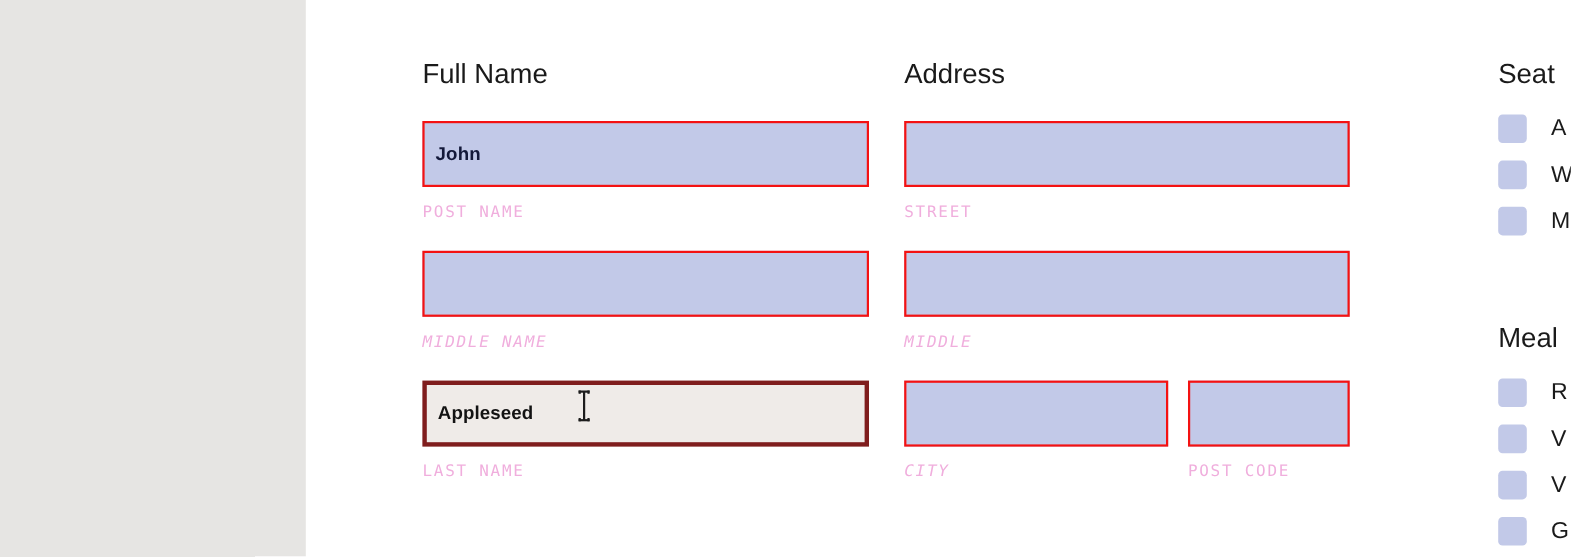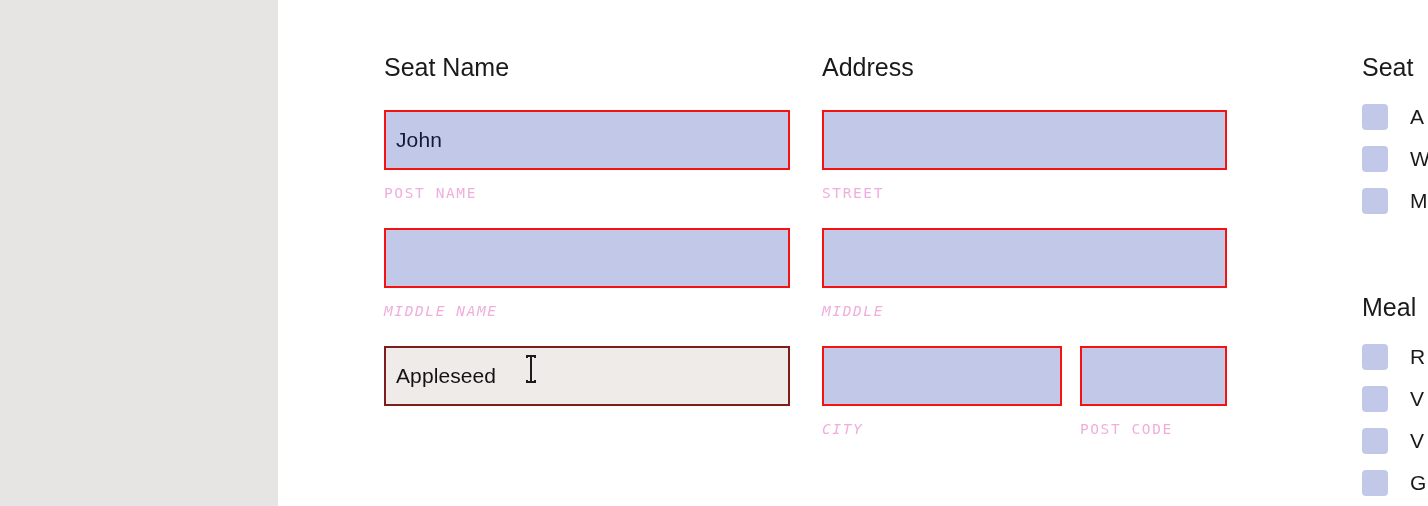--- a/index.html
+++ b/index.html
@@ -67,26 +67,26 @@
     height: 60px;
     width: 100%;
     background: #c2c9e8;
     border: 2px solid #f41212;
     display: flex;
     align-items: center;
     padding: 0 10px;
   }
   .field-box.is-focused {
     background: #efebe8;
-    border: 2px solid #7f1d1d;
+    border: 4px solid #7f1d1d;
   }
 
   .field-value {
-    font-size: 21px;
-    font-weight: 400;
+    font-size: 17px;
+    font-weight: 700;
     color: #14193a;
     letter-spacing: 0.1px;
     white-space: nowrap;
     text-align: center;
   }
   .field-box.is-focused .field-value { color: #131313; }
 
   .field-caption {
     margin-top: 15px;
     font-family: "DejaVu Sans Mono", "Liberation Mono", monospace;
@@ -143,41 +143,42 @@
 </head>
 <body>
 
 <div id="page">
 
   <div class="sidebar-rail"></div>
 
   <div class="form-col col-fullname">
 
     <div class="col-heading-slot">
-      <div class="section-heading">Seat Name</div>
+      <div class="section-heading">Full Name</div>
     </div>
 
     <div class="field-row row-1">
       <div class="field-box">
         <span class="field-value">John</span>
       </div>
       <div class="field-caption">POST NAME</div>
     </div>
 
     <div class="field-row row-2">
       <div class="field-box">
         <span class="field-value"></span>
       </div>
       <div class="field-caption">MIDDLE NAME</div>
     </div>
 
     <div class="field-row row-3">
       <div class="field-box is-focused">
         <span class="field-value">Appleseed</span>
       </div>
+      <div class="field-caption">LAST NAME</div>
     </div>
 
   </div>
 
   <div class="form-col col-address">
 
     <div class="col-heading-slot">
       <div class="section-heading">Address</div>
     </div>
 

